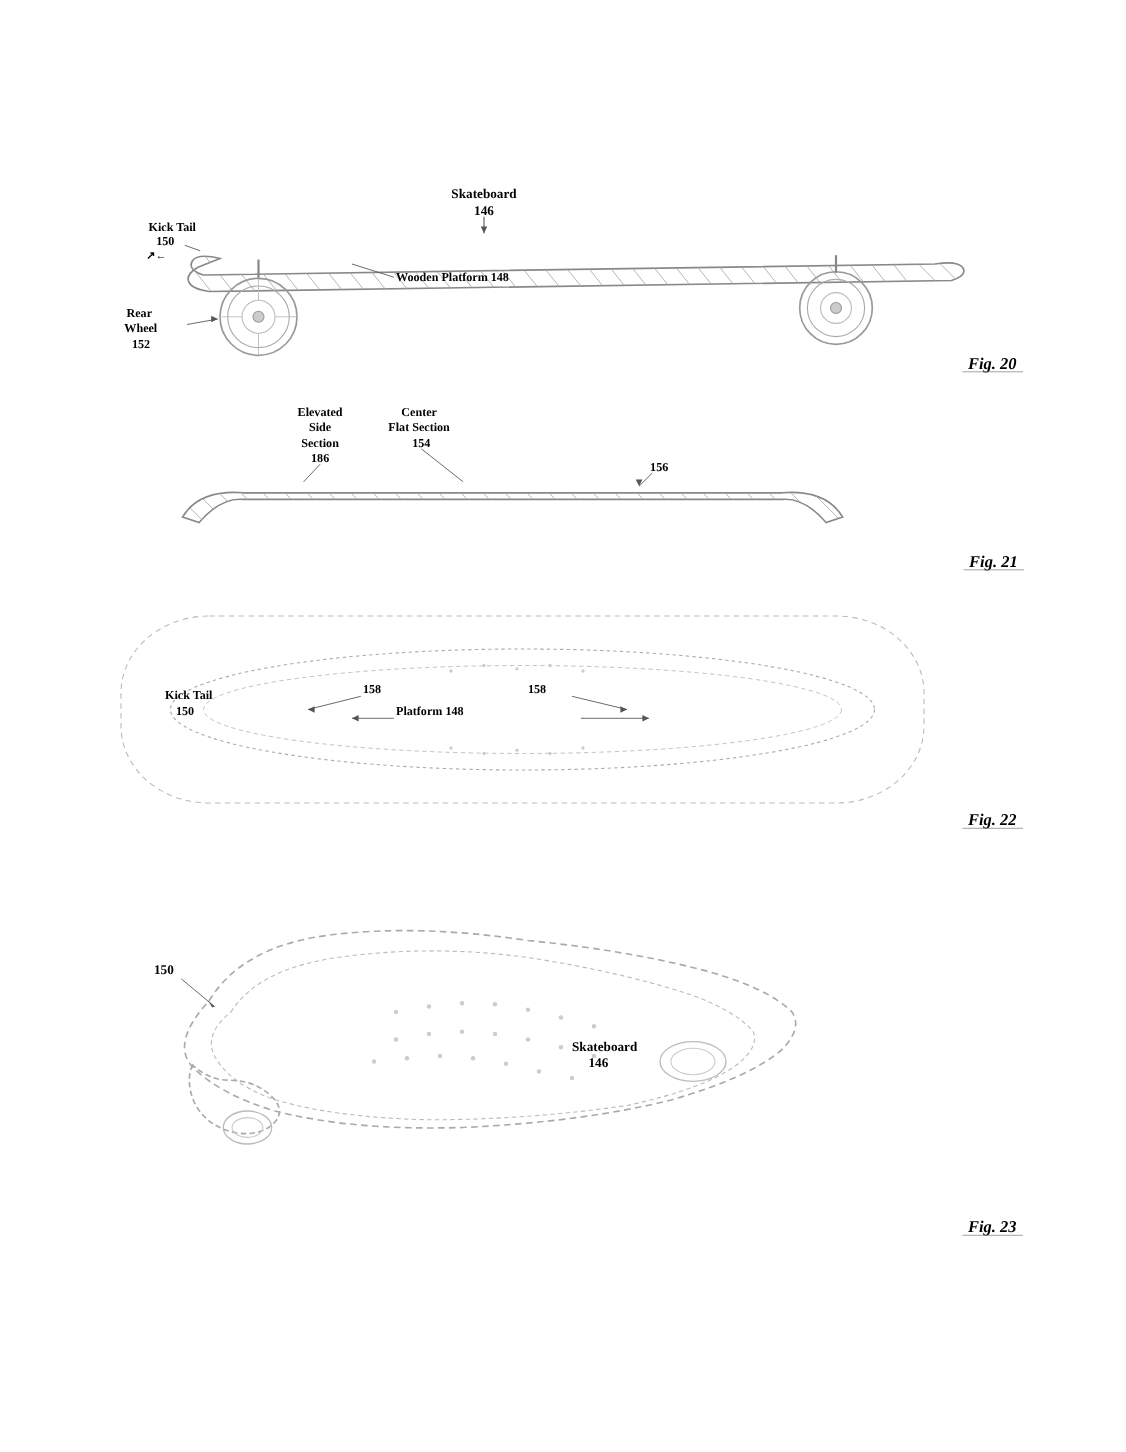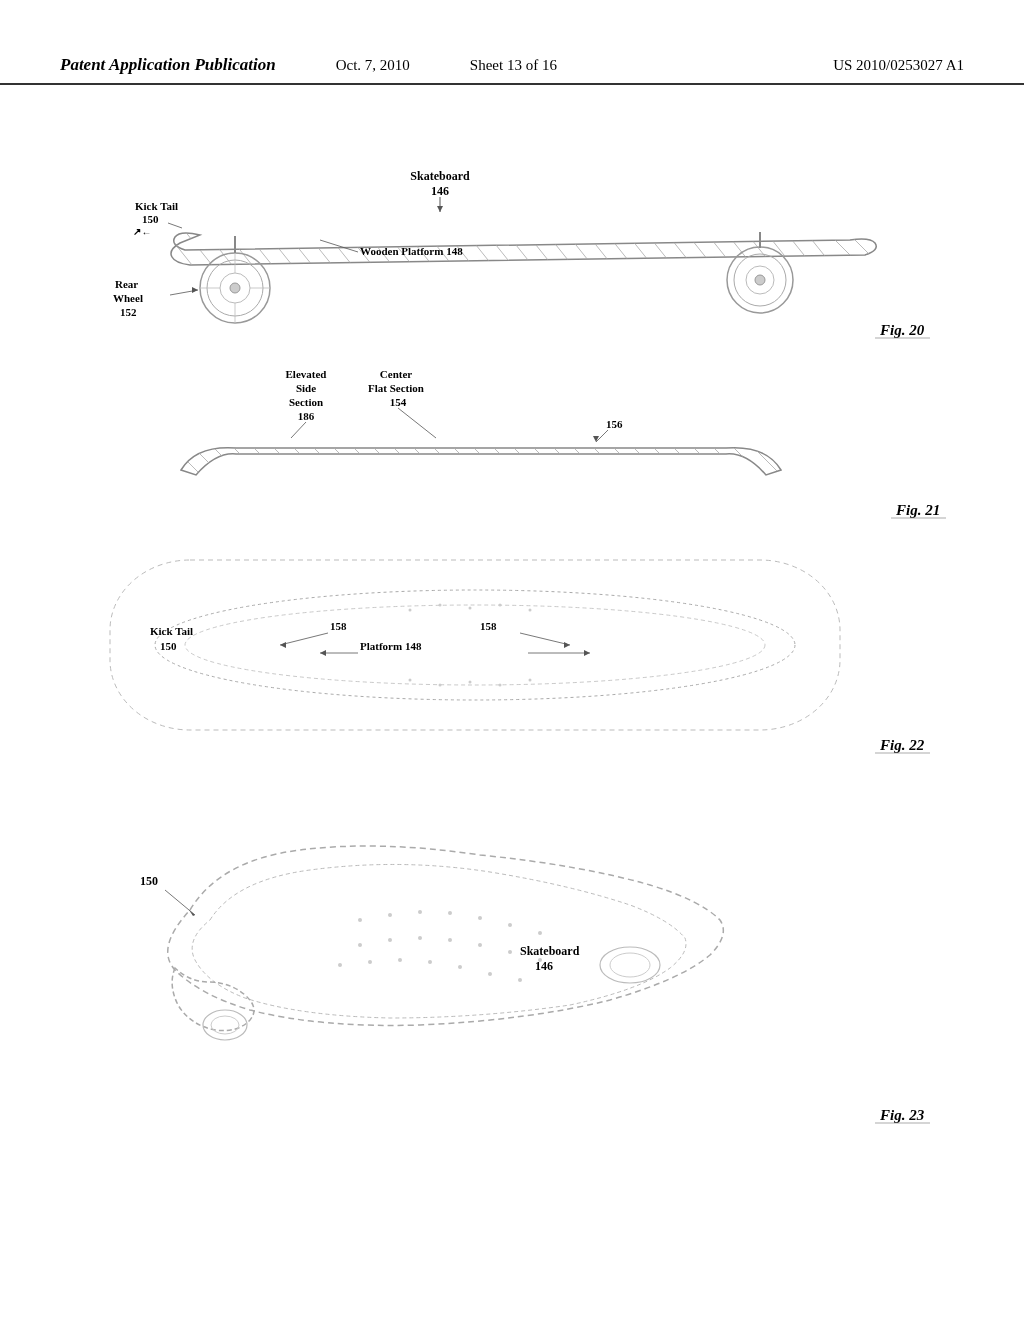--- a/index.html
+++ b/index.html
@@ -73,21 +73,21 @@
       top: 30px;
       left: 0;
       right: 0;
       height: 210px;
     }
 
     
     .fig21-container {
       position: absolute;
       top: 250px;
-      left: 16px;
+      left: 1px;
       right: 0;
       height: 170px;
     }
 
     
     .fig22-container {
       position: absolute;
       top: 440px;
       left: 0;
       right: 0;
@@ -106,26 +106,20 @@
     
     svg text {
       font-family: 'Times New Roman', Times, serif;
     }
   </style>
 </head>
 <body>
 
 <div class="page">
 
-  <div class="header">
-    <span class="header-title">Patent Application Publication</span>
-    <span class="header-date">Oct. 7, 2010</span>
-    <span class="header-sheet">Sheet 13 of 16</span>
-    <span class="header-patent">US 2010/0253027 A1</span>
-  </div>
 
   <div class="diagrams">
 
     <div class="fig20-container">
       <svg width="900" height="210" viewBox="0 0 900 210">
 
         <text x="380" y="40" font-size="12" text-anchor="middle" font-family="Times New Roman">Skateboard</text>
         <text x="380" y="55" font-size="12" text-anchor="middle" font-family="Times New Roman">146</text>
 
         <line x1="380" y1="57" x2="380" y2="72" stroke="#555" stroke-width="1"></line>

